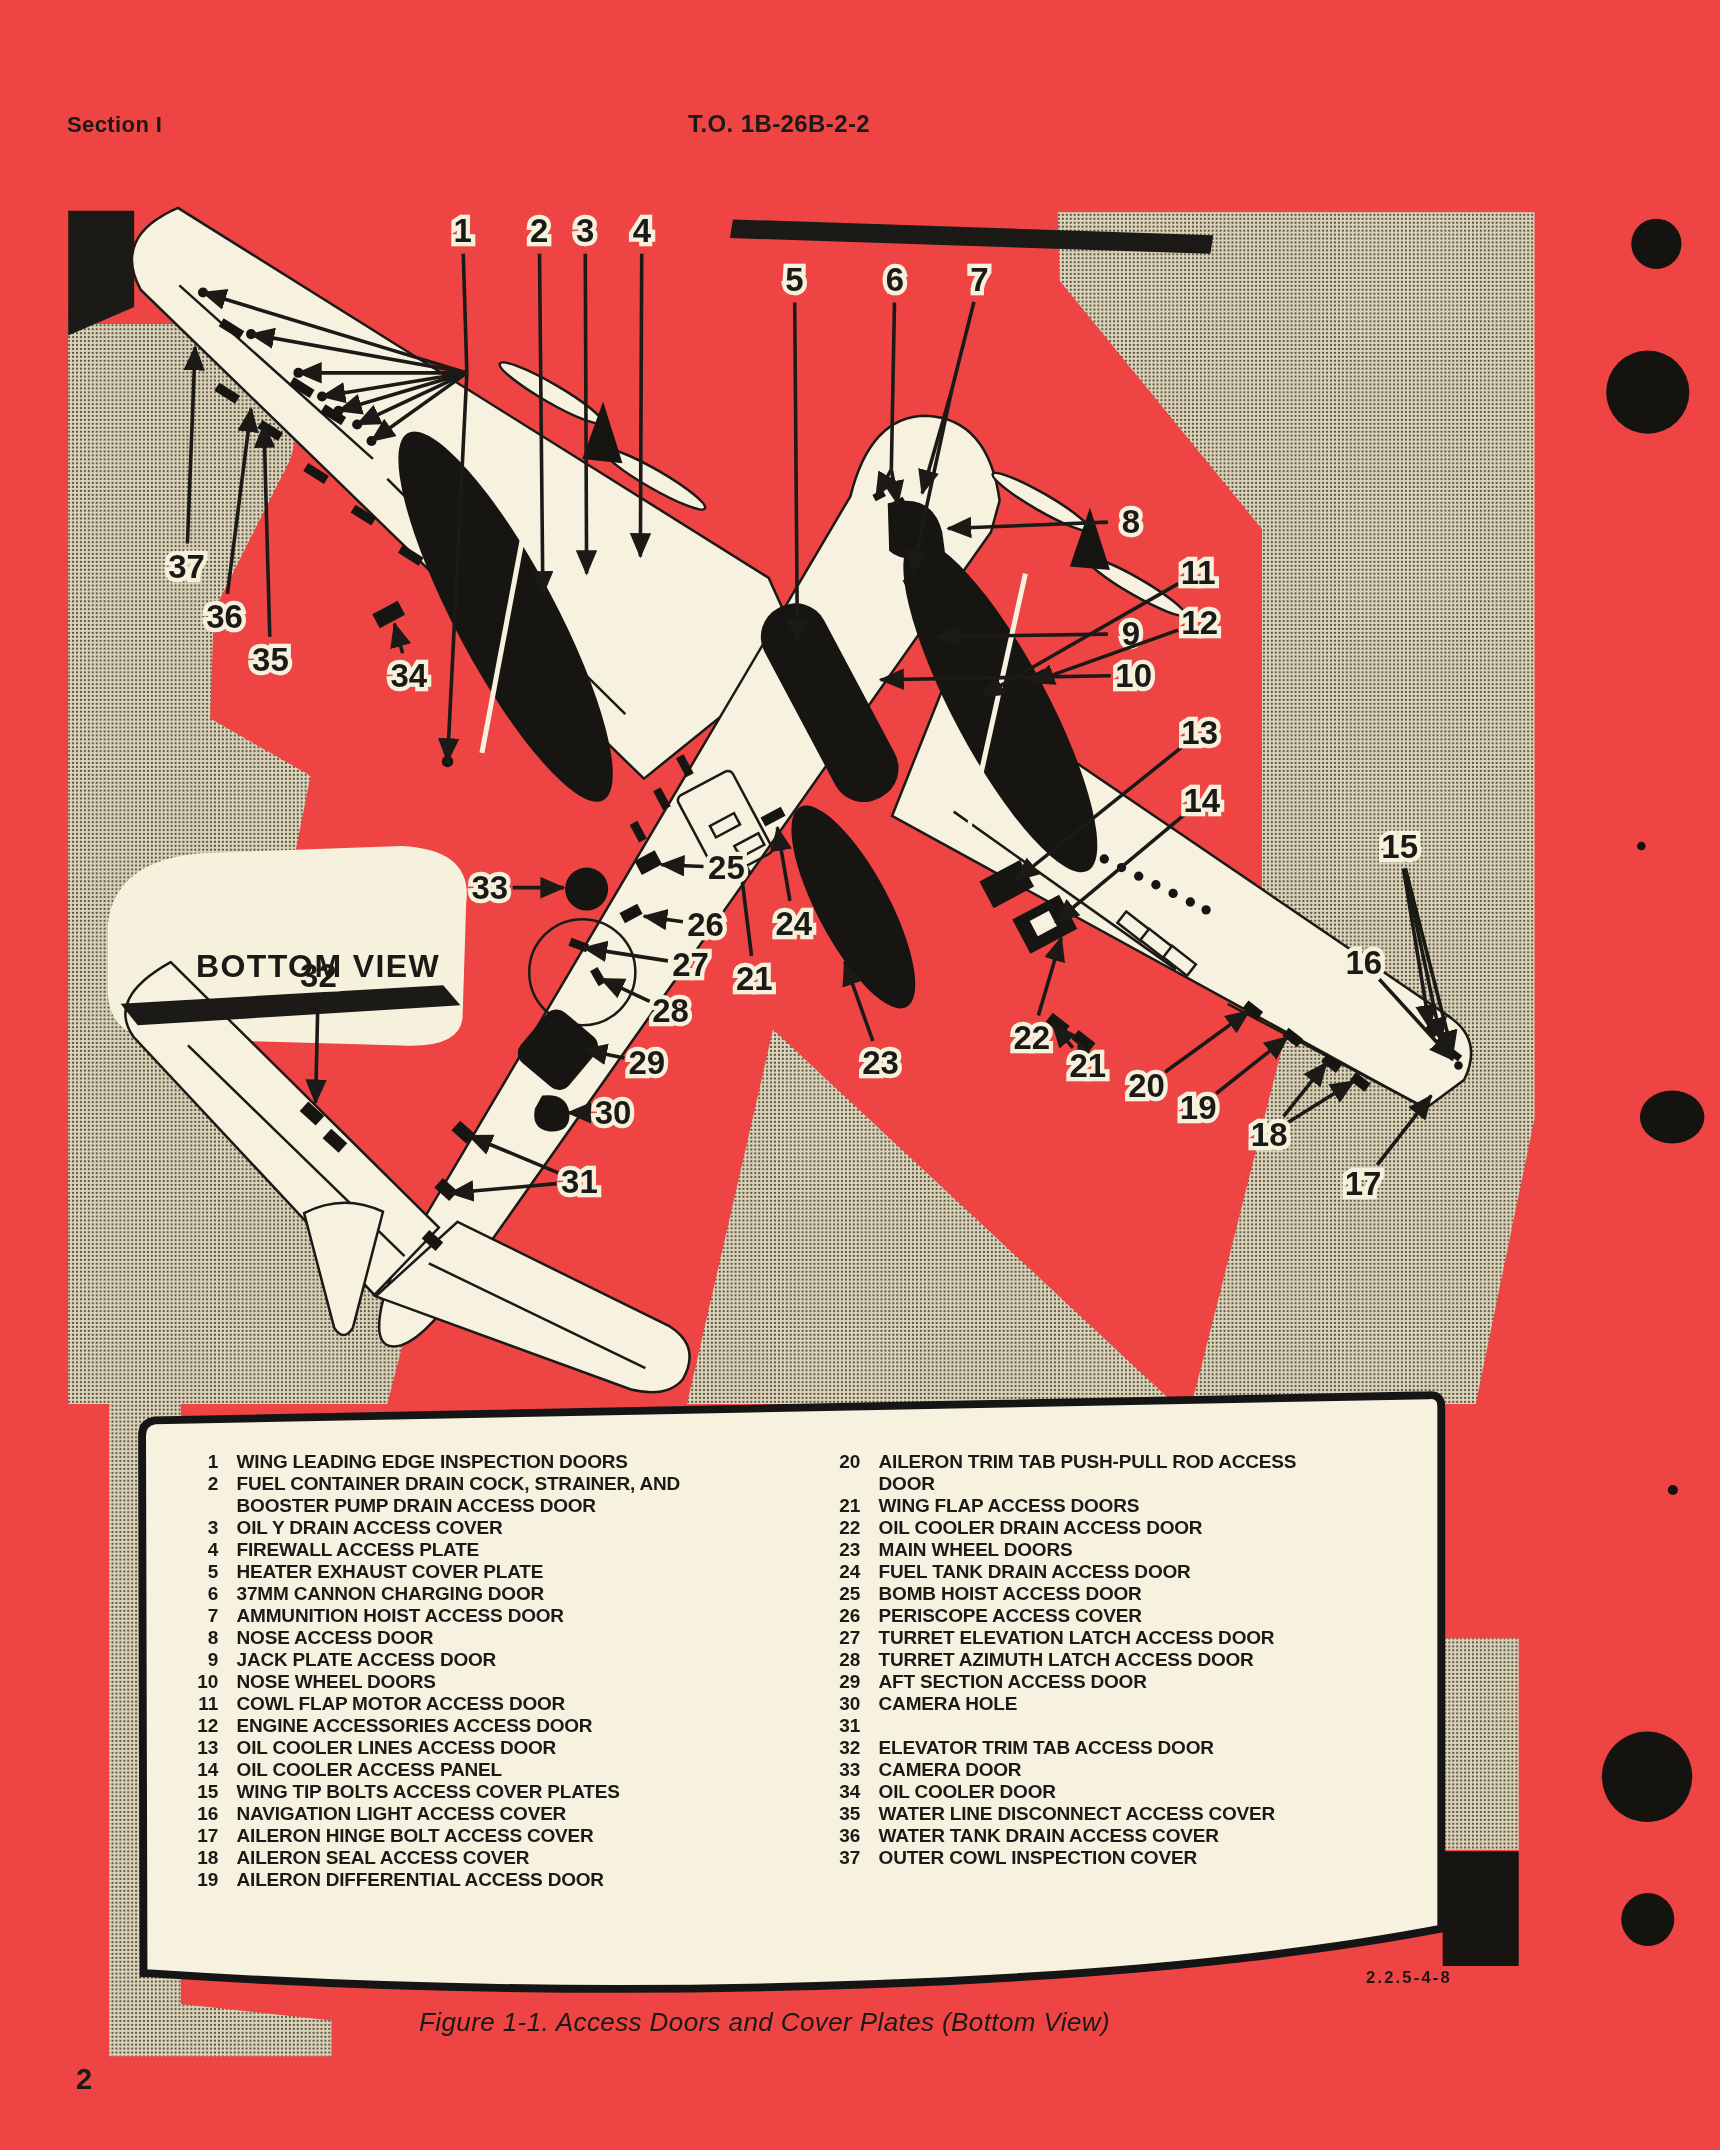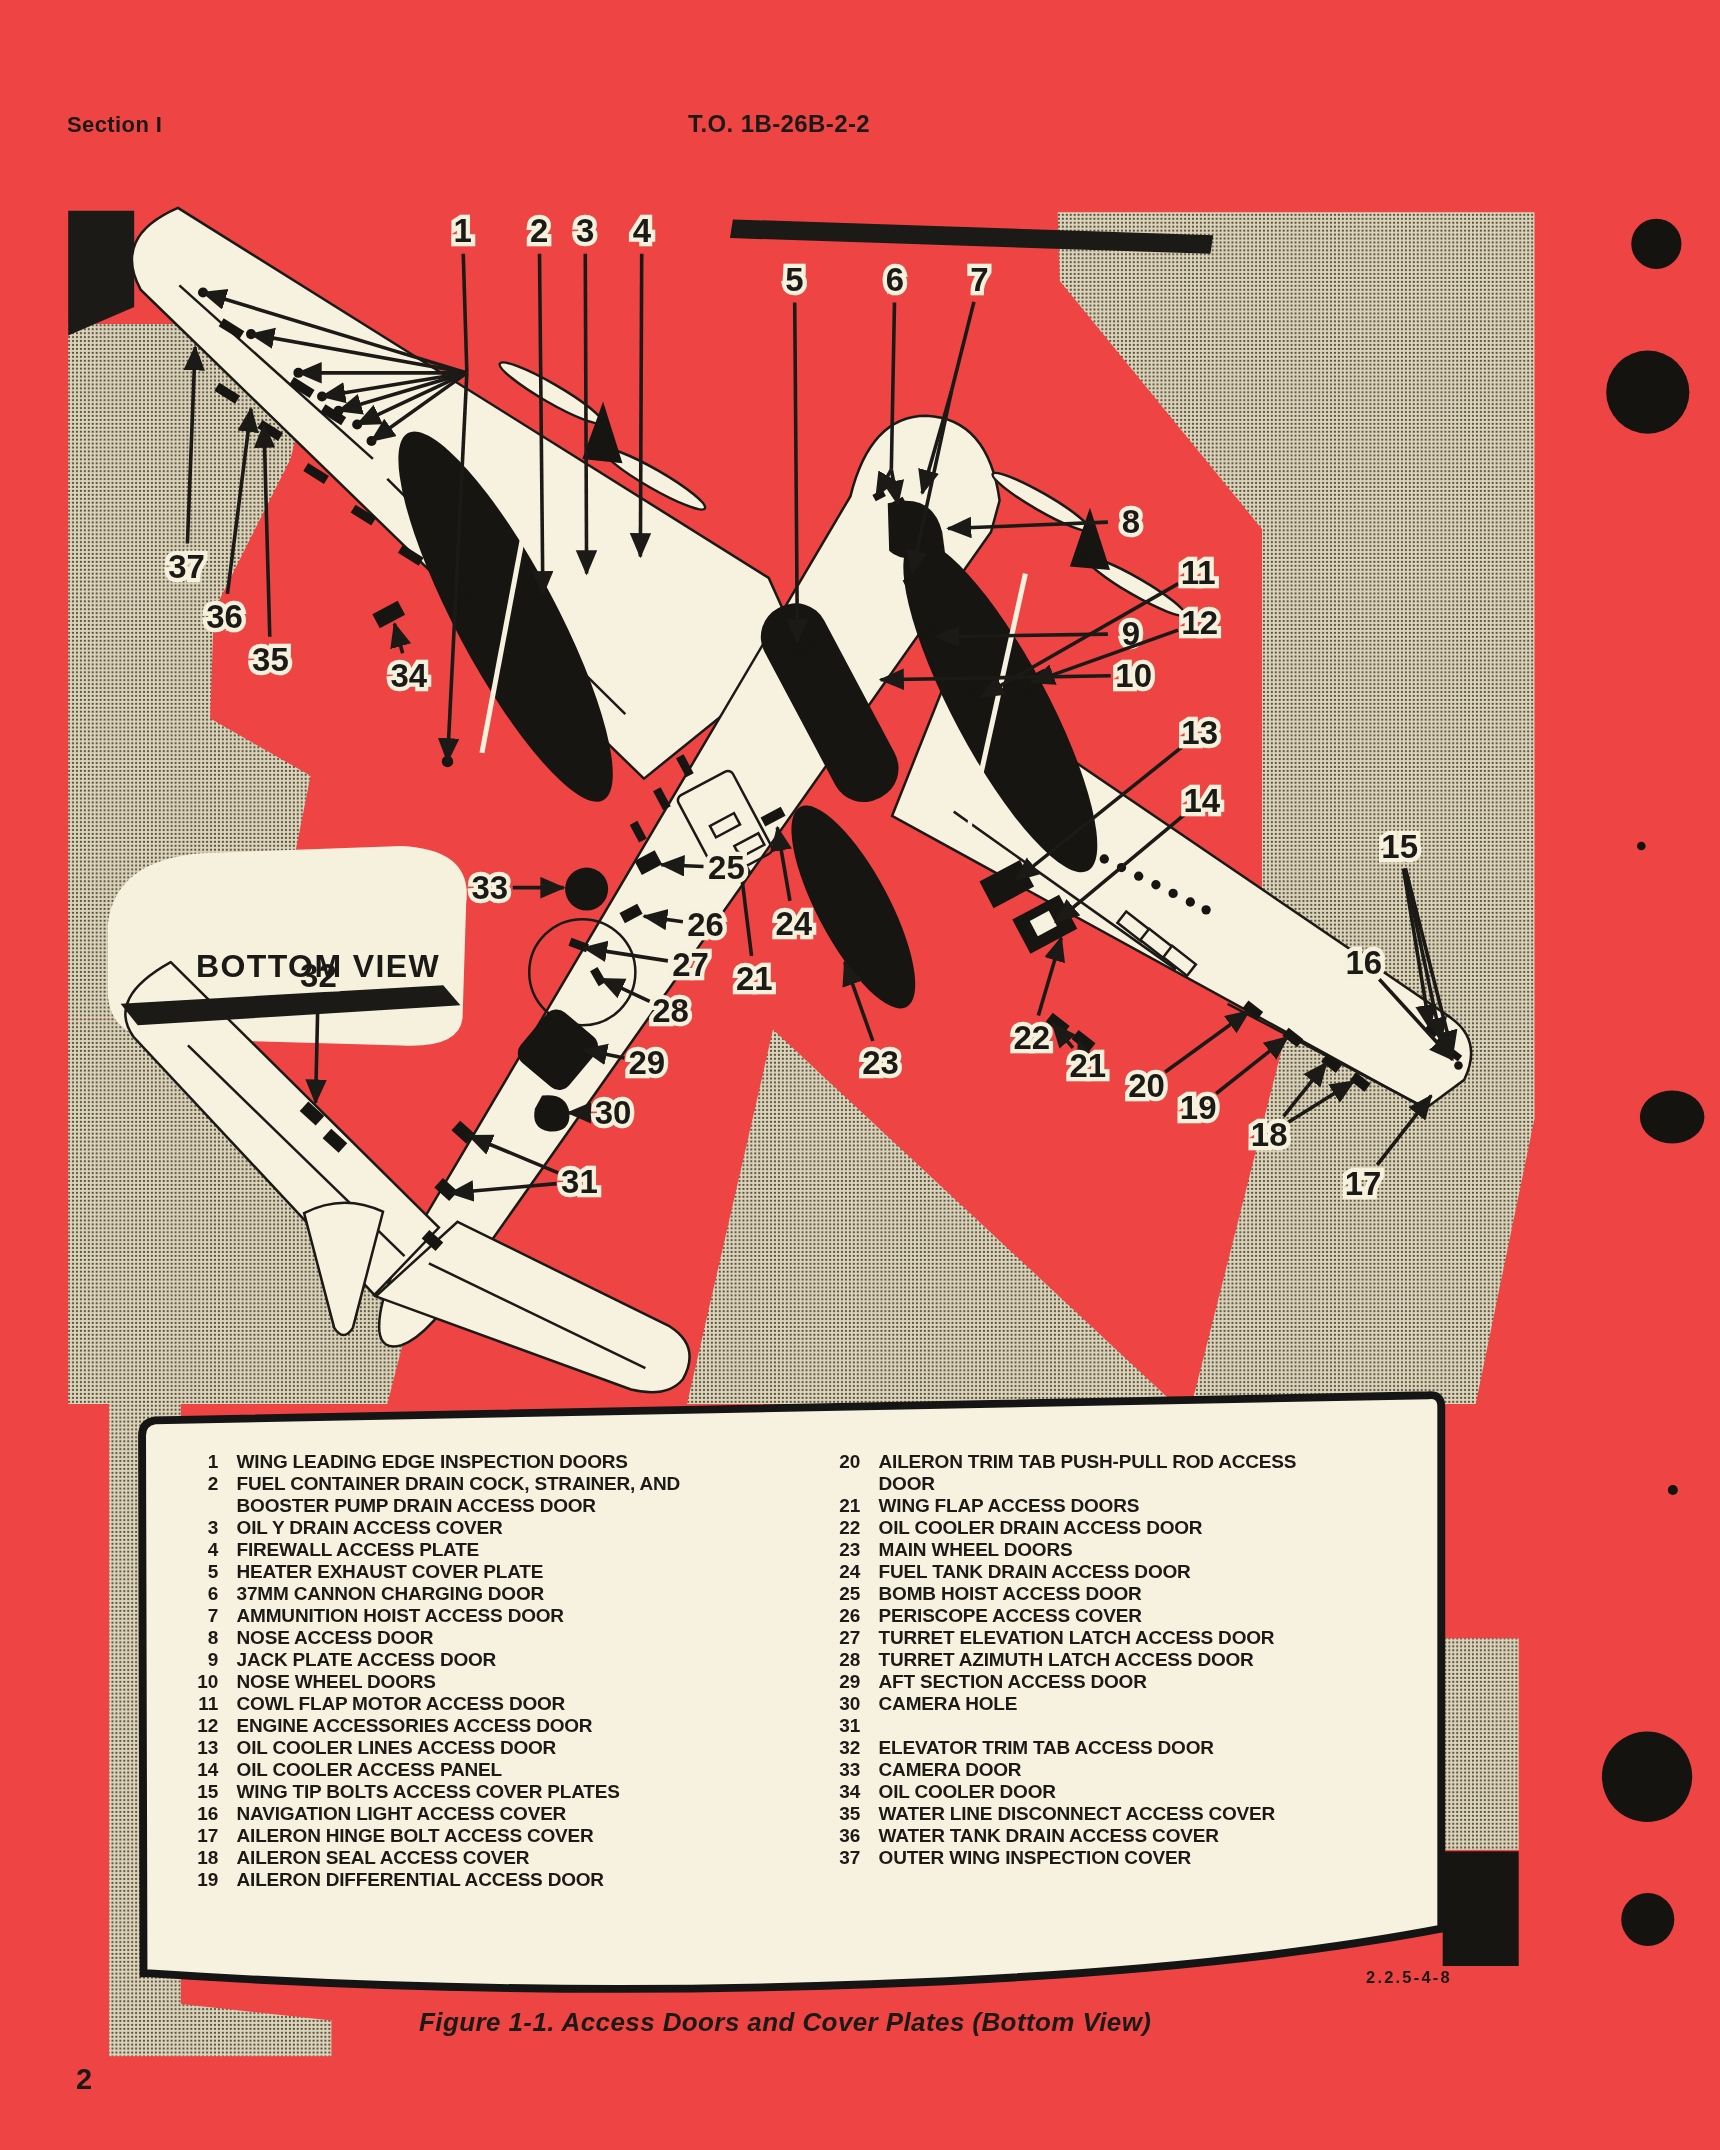--- a/index.html
+++ b/index.html
@@ -7,21 +7,21 @@
         font-family:"Liberation Sans", sans-serif;color:#1b1a17;}
   .abs{position:absolute;}
   svg text{font-family:"Liberation Sans", sans-serif;}
   .hdr{font-weight:bold;font-size:22px;letter-spacing:0.4px;}
   .hdr-to{font-size:24px;}
   .bottom-view{font-weight:bold;font-size:32px;letter-spacing:1.4px;margin-left:22px;}
   .legend-col{position:absolute;font-weight:bold;font-size:19px;line-height:22px;
               letter-spacing:-0.2px;white-space:nowrap;}
   .lrow{display:flex;align-items:flex-start;}
   .lnum{display:inline-block;width:36px;text-align:right;padding-right:18.6px;flex:0 0 auto;}
-  .caption{font-weight:bold;font-style:italic;font-size:26px;letter-spacing:0.4px;text-align:center;}
+  .caption{font-weight:normal;font-style:italic;font-size:26px;letter-spacing:0.4px;text-align:center;}
   .plate{font-weight:bold;font-size:16.5px;letter-spacing:2.2px;}
   .pageno{font-weight:bold;font-size:29px;}
 </style>
 </head>
 <body>
 
 <div class="page">
 
   <div class="abs hdr" style="left:67px;top:112px;">Section I</div>
   <div class="abs hdr hdr-to" style="left:688px;top:110px;">T.O. 1B-26B-2-2</div>
@@ -506,21 +506,21 @@
       <div class="lrow">
         <span class="lnum">35</span>
         <span>WATER LINE DISCONNECT ACCESS COVER</span>
       </div>
       <div class="lrow">
         <span class="lnum">36</span>
         <span>WATER TANK DRAIN ACCESS COVER</span>
       </div>
       <div class="lrow">
         <span class="lnum">37</span>
-        <span>OUTER WING INSPECTION COVER</span>
+        <span>OUTER COWL INSPECTION COVER</span>
       </div>
     </div>
 
   <div class="abs plate" style="left:1366px;top:1968px;">2.2.5-4-8</div>
   <div class="abs caption" style="left:419px;top:2007px;">Figure 1-1.  Access Doors and Cover Plates (Bottom View)</div>
   <div class="abs pageno" style="left:76px;top:2063px;">2</div>
 
 </div>
 
 

